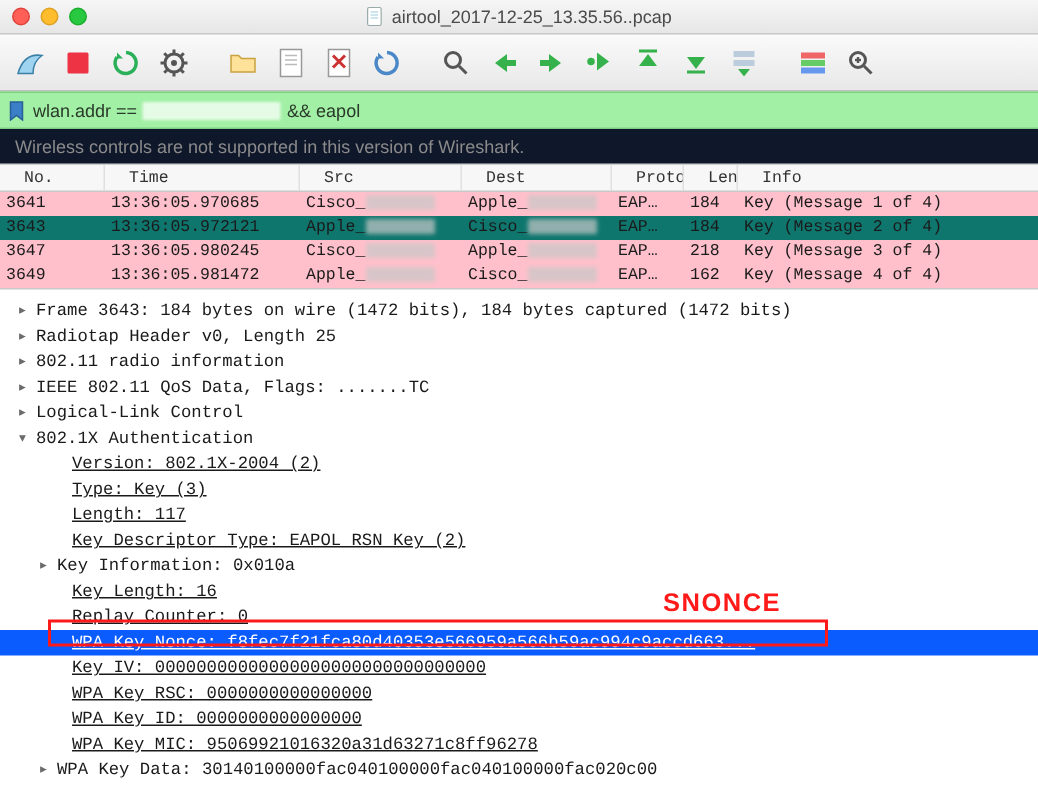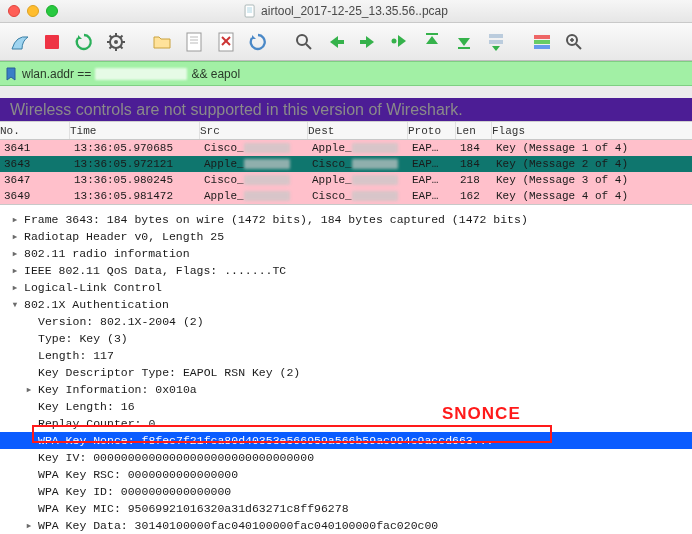--- a/index.html
+++ b/index.html
@@ -73,45 +73,44 @@
   .filter-text {
     font-size: 12px;
     color: #2a3a2a;
     display: flex;
     align-items: center;
     gap: 4px;
     flex: 1;
   }
   .infobar {
     height: 24px;
-    background: #4c1d95;
+    background: #0f172a;
     border-bottom: 1px solid #d0d0d0;
     color: #8a8a8a;
-    font-size: 16px;
+    font-size: 12px;
     display: flex;
     align-items: center;
     padding: 0 10px;
-    margin-top: 12px;
   }
   .packet-header, .packet-row {
     display: grid;
     grid-template-columns: 70px 130px 108px 100px 48px 36px 1fr;
     font-family: Menlo, Monaco, "Courier New", monospace;
     font-size: 11px;
     height: 16px;
     line-height: 16px;
   }
   .packet-header {
     background: #f7f7f7;
     border-bottom: 1px solid #c8c8c8;
     color: #333;
     height: 18px;
     line-height: 18px;
   }
-  .packet-header > div { padding: 0 0; border-right: 1px solid #e0e0e0; white-space:nowrap; overflow:hidden;font-family:Liberation Mono, monospace; }
+  .packet-header > div { padding: 0 16px; border-right: 1px solid #e0e0e0; white-space:nowrap; overflow:hidden;font-family:Liberation Mono, monospace; }
   .packet-header > div:last-child { border-right: none; }
   .packet-list { }
   .packet-row > div { padding: 0 4px; white-space: nowrap; overflow: hidden; }
   .row-pink { background: #ffc0cb; color: #1a1a1a; }
   .row-sel { background: #0f766e; color: #1a1a1a; }
   .blur-cell {
     display: inline-block;
     width: 46px; height: 10px;
     background: rgba(200,200,200,0.7);
     filter: blur(1.5px);
@@ -131,21 +130,21 @@
   }
   .tree-line { padding: 0 10px; white-space: nowrap; display: flex; align-items: center; }
   .tri {
     display: inline-block;
     width: 10px;
     text-align: center;
     color: #6b6b6b;
     margin-right: 4px;
     cursor: pointer;
   }
-  .indent-1 { padding-left: 38px; }
+  .indent-1 { padding-left: 48px; text-decoration: underline; }
   .hl-row {
     background: #0a5cff;
     color: #fff;
     position: relative;
   }
   .red-box {
     position: absolute;
     border: 2px solid #ff1a1a;
     pointer-events: none;
   }
@@ -318,21 +317,21 @@
   <span>Wireless controls are not supported in this version of Wireshark.</span>
 </div>
 
 <div class="packet-header">
   <div>No.</div>
   <div>Time</div>
   <div>Src</div>
   <div>Dest</div>
   <div>Proto</div>
   <div>Len</div>
-  <div>Flags</div>
+  <div>Info</div>
 </div>
 
 <div class="packet-list" id="packet-list">
     <div class="packet-row row-pink">
       <div class="col-no">3641</div>
       <div>13:36:05.970685</div>
       <div>Cisco_<span class="blur-cell"></span></div>
       <div>Apple_<span class="blur-cell"></span></div>
       <div>EAP…</div>
       <div>184</div>

